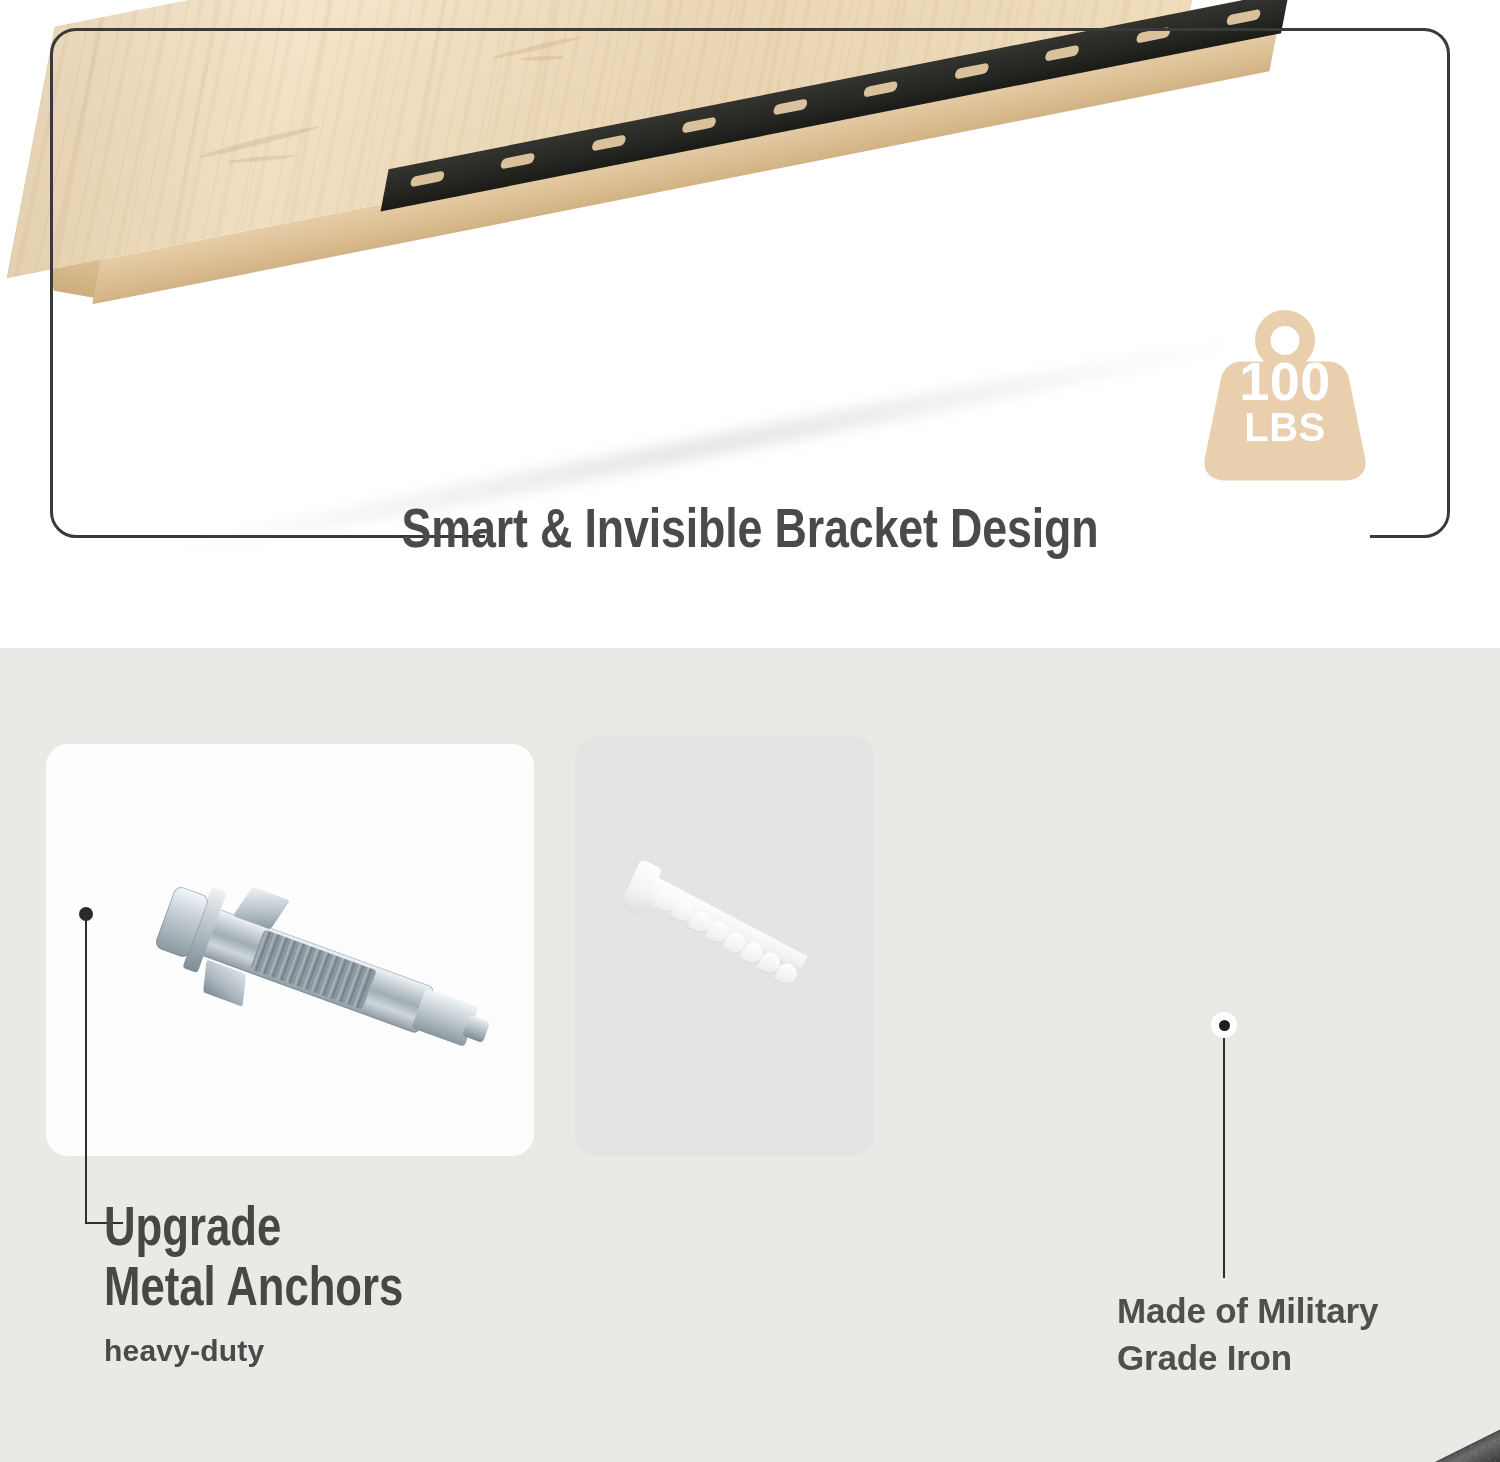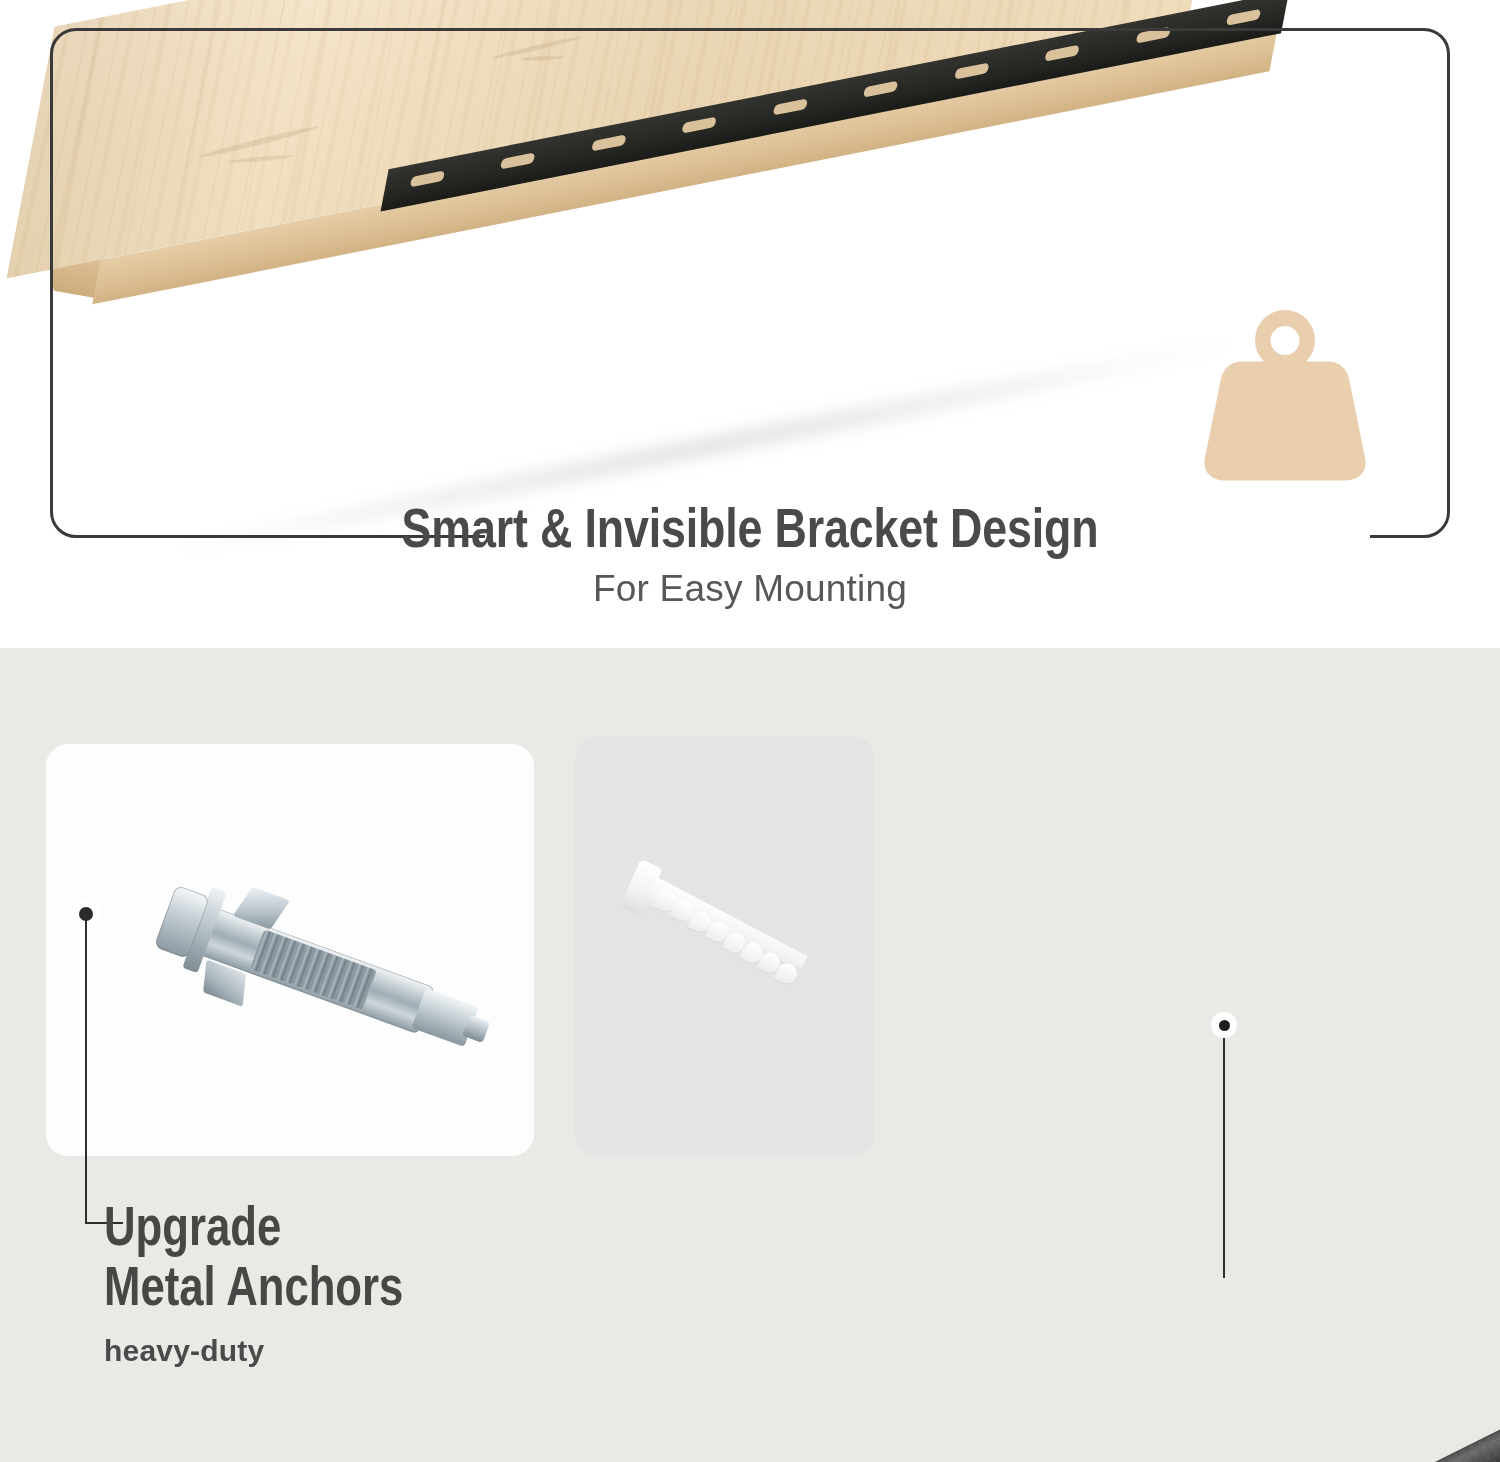--- a/index.html
+++ b/index.html
@@ -508,24 +508,27 @@
     </div>
 
     <div class="frame"></div>
     <div class="frame-gap"></div>
 
     <div class="weight-badge">
       <svg width="186" height="186" viewBox="0 0 186 186">
         <path d="M93 8 a30 30 0 0 0 -30 30 a30 30 0 0 0 9 21.5 h-22 c-11 0 -19 7 -21 17 l-16 79 c-3 14 6 23 20 23 h120 c14 0 23 -9 20 -23 l-16 -79 c-2 -10 -10 -17 -21 -17 h-22 a30 30 0 0 0 9 -21.5 a30 30 0 0 0 -30 -30 z
                  m0 16 a14.5 14.5 0 0 1 14.5 14.5 a14.5 14.5 0 0 1 -14.5 14.5 a14.5 14.5 0 0 1 -14.5 -14.5 a14.5 14.5 0 0 1 14.5 -14.5 z" fill="#e9cfae"></path>
       </svg>
+      <div class="badge-text">
+        <span class="badge-num">100</span>
+        <span class="badge-unit">LBS</span>
+      </div>
     </div>
 
     <div class="headline">Smart &amp; Invisible Bracket Design</div>
-    <div class="subhead">For Easy Mounting</div>
   </div>
 
   <div class="bottom-section">
 
     <div class="card-metal">
       <div class="metal-anchor">
         <div class="ma-body"></div>
         <div class="ma-sleeve"></div>
         <div class="ma-wing"></div>
         <div class="ma-wing2"></div>
@@ -567,14 +570,18 @@
 
   <div class="ring-marker" style="left:1211px; top:1012px;"></div>
   <div class="callout-line" style="left:1223px; top:1038px; width:2px; height:240px;"></div>
 
   <div class="feature-left">
     <div class="ftitle">Upgrade</div>
     <div class="ftitle">Metal Anchors</div>
     <div class="fsub">heavy-duty</div>
   </div>
 
+  <div class="feature-right">
+    <div class="rline">Made of Military</div>
+    <div class="rline">Grade Iron</div>
+  </div>
 
 </div>
 
 </body></html>

